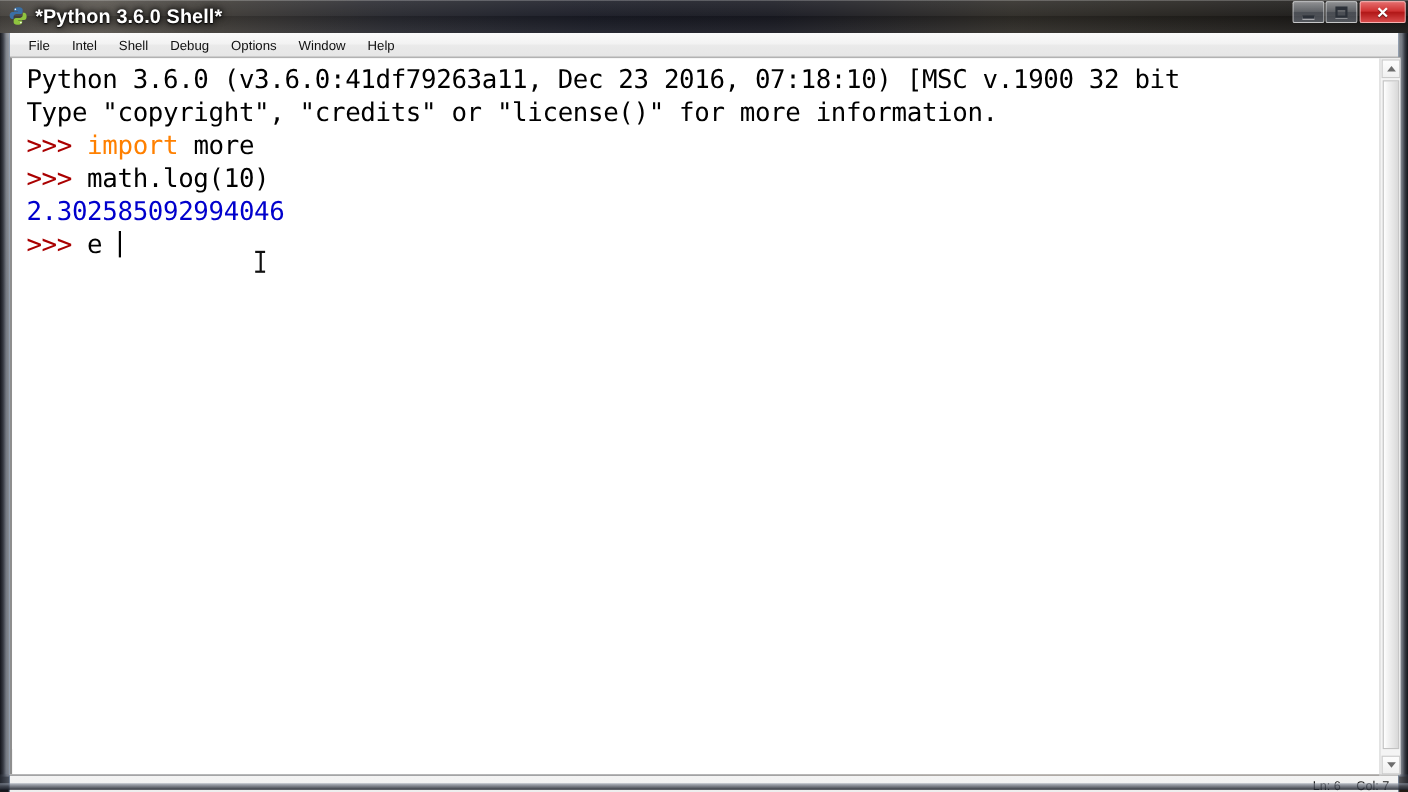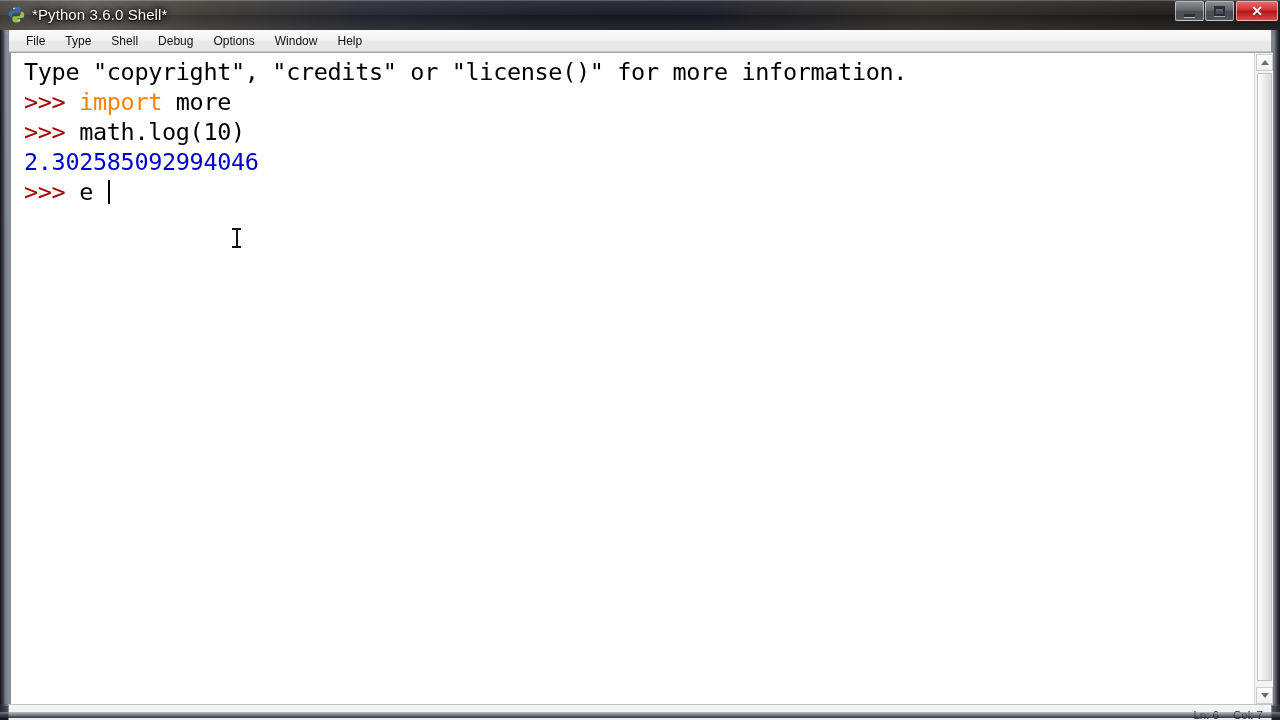--- a/index.html
+++ b/index.html
@@ -63,22 +63,22 @@
   #title-icon {
     position: absolute;
     left: 8px; top: 6px;
     width: 17px; height: 17px;
   }
   #title-text {
     position: absolute;
     left: 32px; top: 0;
     height: 30px;
     line-height: 30px;
-    font-size: 15px;
-    font-weight: normal;
+    font-size: 18px;
+    font-weight: bold;
     color: #ffffff;
     text-shadow: 0 0 5px rgba(0,0,0,0.95), 0 0 9px rgba(0,0,0,0.85), 0 1px 1px rgba(0,0,0,0.9);
     white-space: nowrap;
     letter-spacing: 0.1px;
   }
 
   
   .winbtn {
     position: absolute;
     top: 1px;
@@ -332,31 +332,32 @@
     </div>
   </div>
 
   <div id="frame-left"></div>
   <div id="frame-right"></div>
 
   <div id="client">
 
     <div id="menubar">
       <div class="menu-item">File</div>
-      <div class="menu-item">Type</div>
+      <div class="menu-item">Intel</div>
       <div class="menu-item">Shell</div>
       <div class="menu-item">Debug</div>
       <div class="menu-item">Options</div>
       <div class="menu-item">Window</div>
       <div class="menu-item">Help</div>
     </div>
 
     <div id="textarea-wrap">
 
       <div id="console">
+          <div class="line"><span class="tok-plain">Python 3.6.0 (v3.6.0:41df79263a11, Dec 23 2016, 07:18:10) [MSC v.1900 32 bit</span></div>
           <div class="line"><span class="tok-plain">Type "copyright", "credits" or "license()" for more information.</span></div>
           <div class="line"><span class="tok-prompt">&gt;&gt;&gt; </span><span class="tok-keyword">import</span><span class="tok-plain"> more</span></div>
           <div class="line"><span class="tok-prompt">&gt;&gt;&gt; </span><span class="tok-plain">math.log(10)</span></div>
           <div class="line"><span class="tok-output">2.302585092994046</span></div>
           <div class="line"><span class="tok-prompt">&gt;&gt;&gt; </span><span class="tok-plain">e </span><span class="caret"></span></div>
         </div>
 
       <div id="mouse-ibeam">
         <div class="cap-t"></div>
           <div class="stem"></div>

